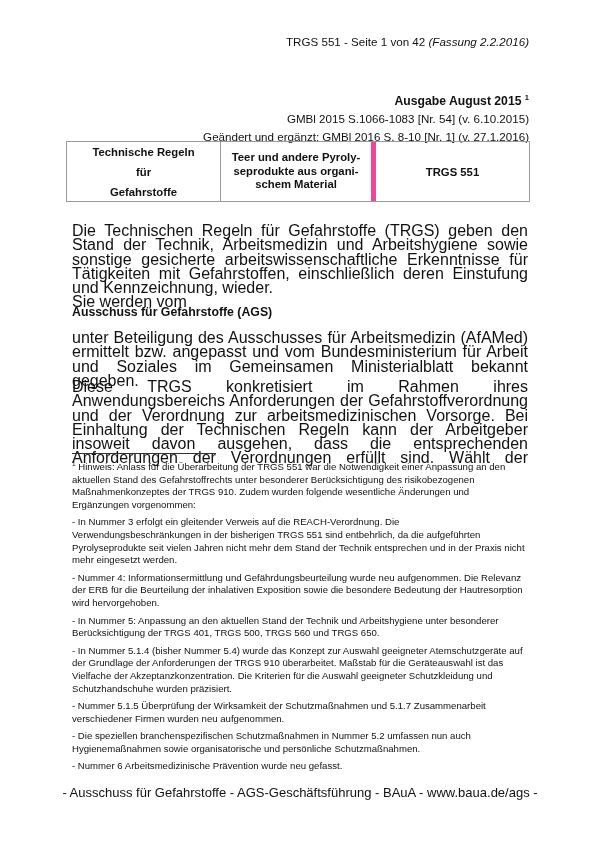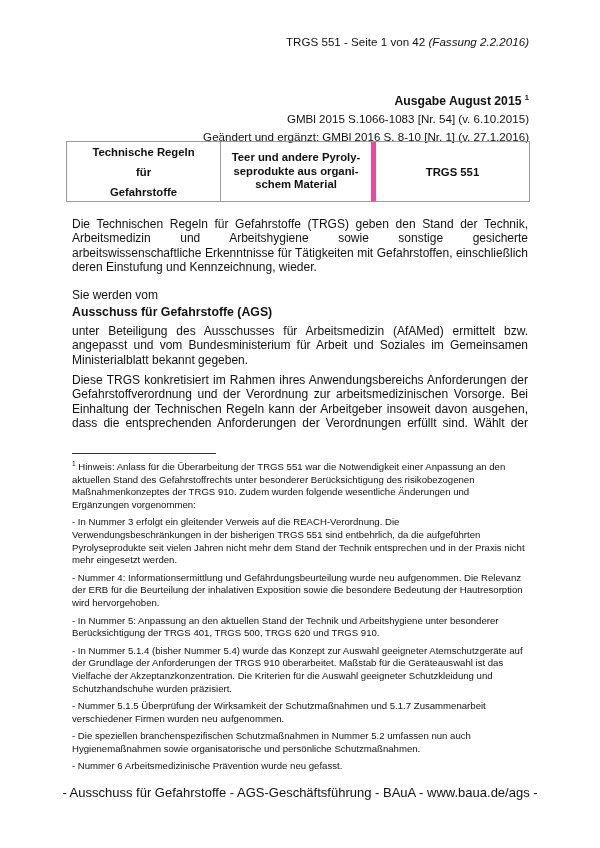--- a/index.html
+++ b/index.html
@@ -15,21 +15,21 @@
     .issue-title sup { font-size: 7.5px; vertical-align: 5px; font-weight: bold; }
 
     .title-table { position: absolute; left: 66px; top: 141px; width: 464px; height: 61px;
                    border: 1px solid #9a9a9a; display: flex; box-sizing: border-box; }
     .title-cell { display: flex; flex-direction: column; justify-content: center; align-items: center;
                   text-align: center; font-weight: bold; font-size: 11.3px; box-sizing: border-box; }
     .cell-1 { width: 154px; border-right: 1px solid #9a9a9a; line-height: 20px; }
     .cell-2 { width: 155px; border-right: 5px solid #ec4899; line-height: 13.5px; }
     .cell-3 { flex: 1; }
 
-    .body-text { position: absolute; left: 72px; width: 456px; font-size: 12px; line-height: 14.3px; }
+    .body-text { position: absolute; left: 72px; width: 456px; font-size: 16px; line-height: 14.3px; margin-top: 7px; }
     .body-text p { margin: 0; text-align: justify; }
     .body-text p.last-line-justify { text-align-last: justify; }
     .para-1 { top: 217px; }
     .para-2 { top: 288px; }
     .committee { position: absolute; top: 305px; left: 72px; width: 456px; text-align: left;
                  font-weight: bold; font-size: 12.3px; }
     .para-3 { top: 324px; }
     .para-4 { top: 373px; }
 
     .fn-rule { position: absolute; left: 72px; top: 453px; width: 144px; height: 0; border-top: 1px solid #333; }
@@ -92,21 +92,21 @@
   <div class="body-text para-3">
     <p>unter Beteiligung des Ausschusses für Arbeitsmedizin (AfAMed) ermittelt bzw. angepasst und vom Bundesministerium für Arbeit und Soziales im Gemeinsamen Ministerialblatt bekannt gegeben.</p>
   </div>
 
   <div class="fn-rule"></div>
 
   <div class="footnotes">
     <p><sup>1</sup> <span>Hinweis: Anlass für die Überarbeitung der TRGS 551 war die Notwendigkeit einer Anpassung an den aktuellen Stand des Gefahrstoffrechts unter besonderer Berücksichtigung des risikobezogenen Maßnahmenkonzeptes der TRGS 910. Zudem wurden folgende wesentliche Änderungen und Ergänzungen vorgenommen:</span></p>
     <p>- In Nummer 3 erfolgt ein gleitender Verweis auf die REACH-Verordnung. Die Verwendungsbeschränkungen in der bisherigen TRGS 551 sind entbehrlich, da die aufgeführten Pyrolyseprodukte seit vielen Jahren nicht mehr dem Stand der Technik entsprechen und in der Praxis nicht mehr eingesetzt werden.</p>
     <p>- Nummer 4: Informationsermittlung und Gefährdungsbeurteilung wurde neu aufgenommen. Die Relevanz der ERB für die Beurteilung der inhalativen Exposition sowie die besondere Bedeutung der Hautresorption wird hervorgehoben.</p>
-    <p>- In Nummer 5: Anpassung an den aktuellen Stand der Technik und Arbeitshygiene unter besonderer Berücksichtigung der TRGS 401, TRGS 500, TRGS 620 und TRGS 910.</p>
+    <p>- In Nummer 5: Anpassung an den aktuellen Stand der Technik und Arbeitshygiene unter besonderer Berücksichtigung der TRGS 401, TRGS 500, TRGS 560 und TRGS 650.</p>
     <p>- In Nummer 5.1.4 (bisher Nummer 5.4) wurde das Konzept zur Auswahl geeigneter Atemschutzgeräte auf der Grundlage der Anforderungen der TRGS 910 überarbeitet. Maßstab für die Geräteauswahl ist das Vielfache der Akzeptanzkonzentration. Die Kriterien für die Auswahl geeigneter Schutzkleidung und Schutzhandschuhe wurden präzisiert.</p>
     <p>- Nummer 5.1.5 Überprüfung der Wirksamkeit der Schutzmaßnahmen und 5.1.7 Zusammenarbeit verschiedener Firmen wurden neu aufgenommen.</p>
     <p>- Die speziellen branchenspezifischen Schutzmaßnahmen in Nummer 5.2 umfassen nun auch Hygienemaßnahmen sowie organisatorische und persönliche Schutzmaßnahmen.</p>
     <p>- Nummer 6 Arbeitsmedizinische Prävention wurde neu gefasst.</p>
   </div>
 
   <div class="page-footer">- Ausschuss für Gefahrstoffe - AGS-Geschäftsführung - BAuA - www.baua.de/ags -</div>
 
 </div>
 

